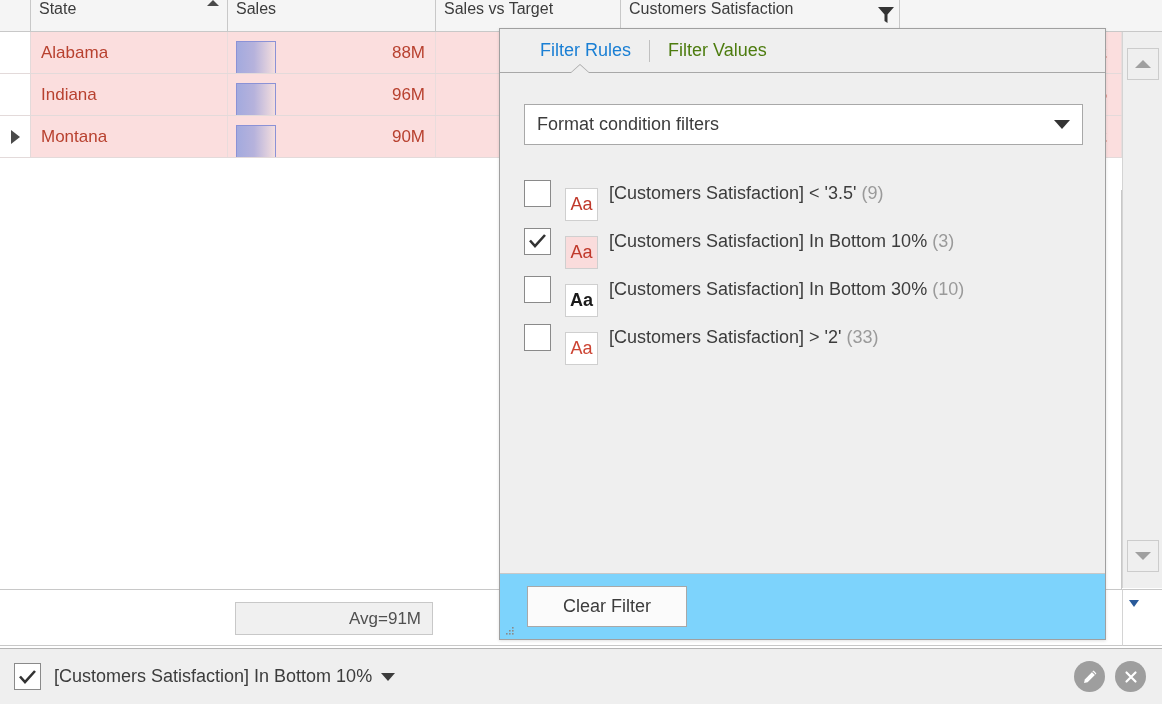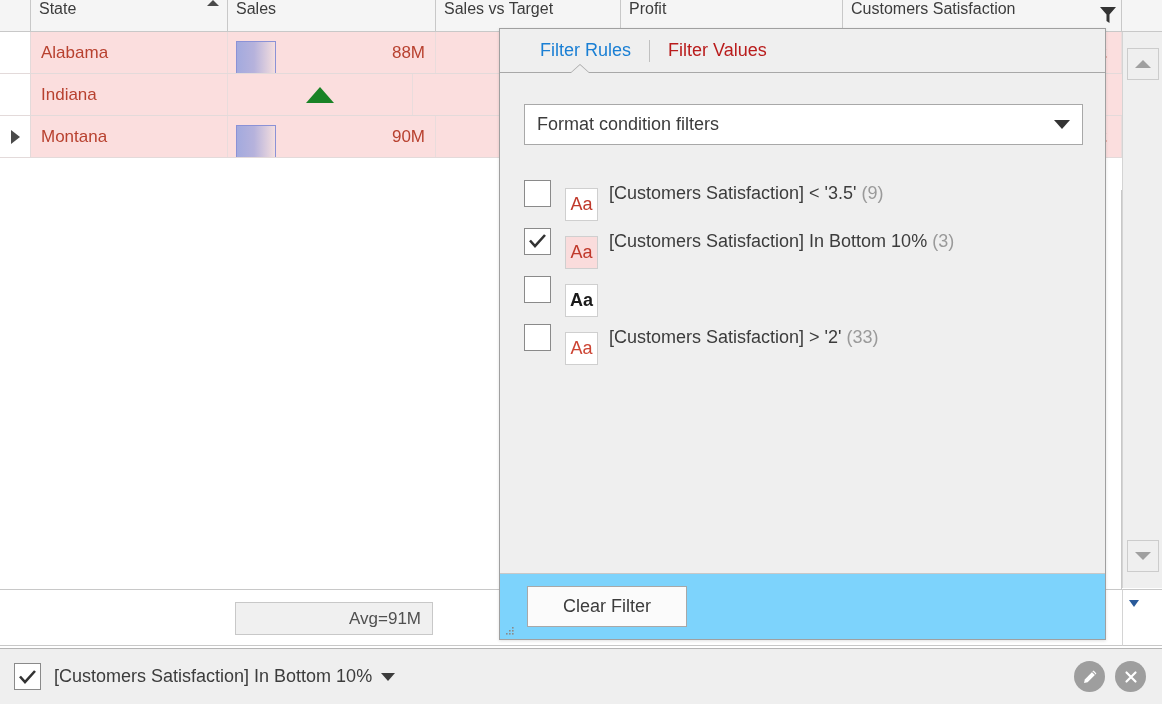--- a/index.html
+++ b/index.html
@@ -225,21 +225,21 @@
     position: relative;
     height: 43px;
     display: flex;
     align-items: center;
     padding-left: 16px;
     box-sizing: border-box;
     margin-left: 24px;
   }
   .tab {
     font-size: 18px;
-    color: #b91c1c;
+    color: #4d7c0f;
     padding: 0 14px 0 0;
     cursor: default;
   }
   .tab.active { color: #1a7fd4; }
   .tab-sep {
     width: 1px; height: 22px;
     background: #c0c0c0;
     margin: 0 18px 0 4px;
   }
   .tabs-rule {
@@ -420,23 +420,20 @@
     <div class="hcell indicator"></div>
     <div class="hcell" style="width:197px">
       <span>State</span>
       <span class="sort-arrow"></span>
     </div>
     <div class="hcell" style="width:208px">
       <span>Sales</span>
     </div>
     <div class="hcell" style="width:185px">
       <span>Sales vs Target</span>
-    </div>
-    <div class="hcell" style="width:222px">
-      <span>Profit</span>
     </div>
     <div class="hcell" style="width:279px">
       <span>Customers Satisfaction</span>
       <span class="filter-funnel">
         <svg viewBox="0 0 18 20" width="18" height="20">
           <path d="M1 2 H17 L10.5 9.5 V18 L7.5 16 V9.5 Z" fill="#333333"></path>
         </svg>
       </span>
     </div>
     <div class="hcell" style="width:40px;border-right:none;"></div>
@@ -454,20 +451,24 @@
       <div class="cell c-svt">
         <span class="tri-down"></span>
       </div>
       <div class="cell c-profit"></div>
       <div class="cell c-sat">2</div>
     </div>
 
     <div class="row alt">
       <div class="cell indicator"></div>
       <div class="cell c-state">Indiana</div>
+      <div class="cell c-sales">
+        <span class="bar-gauge"></span>
+        <span>96M</span>
+      </div>
       <div class="cell c-svt">
         <span class="tri-up"></span>
       </div>
       <div class="cell c-profit"></div>
       <div class="cell c-sat">5</div>
     </div>
 
     <div class="row alt">
       <div class="cell indicator">
         <span class="row-pointer"></span>
@@ -544,20 +545,23 @@
       </span>
       <span class="rule-text">
         <span>[Customers Satisfaction] In Bottom 10%</span><span class="rule-count">(3)</span>
       </span>
     </div>
 
     <div class="rule-item">
       <span class="chk"></span>
       <span class="swatch" style="background:#ffffff;color:#1a1a1a;font-weight:bold;">
         <span>Aa</span>
+      </span>
+      <span class="rule-text">
+        <span>[Customers Satisfaction] In Bottom 30%</span><span class="rule-count">(10)</span>
       </span>
     </div>
 
     <div class="rule-item">
       <span class="chk"></span>
       <span class="swatch" style="background:#ffffff;color:#cc4433;font-weight:normal;">
         <span>Aa</span>
       </span>
       <span class="rule-text">
         <span>[Customers Satisfaction] &gt; '2'</span><span class="rule-count">(33)</span>

